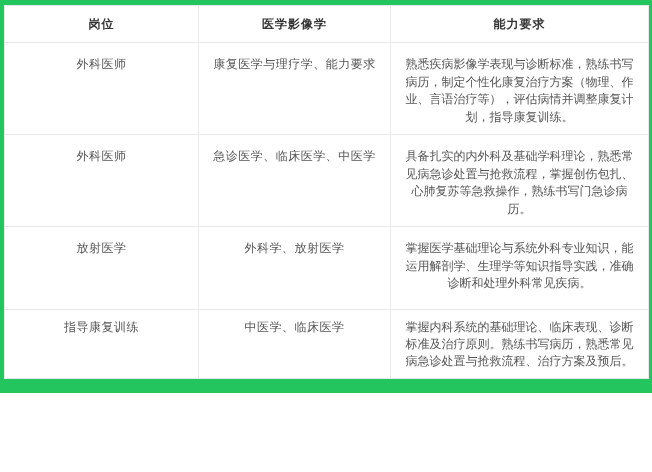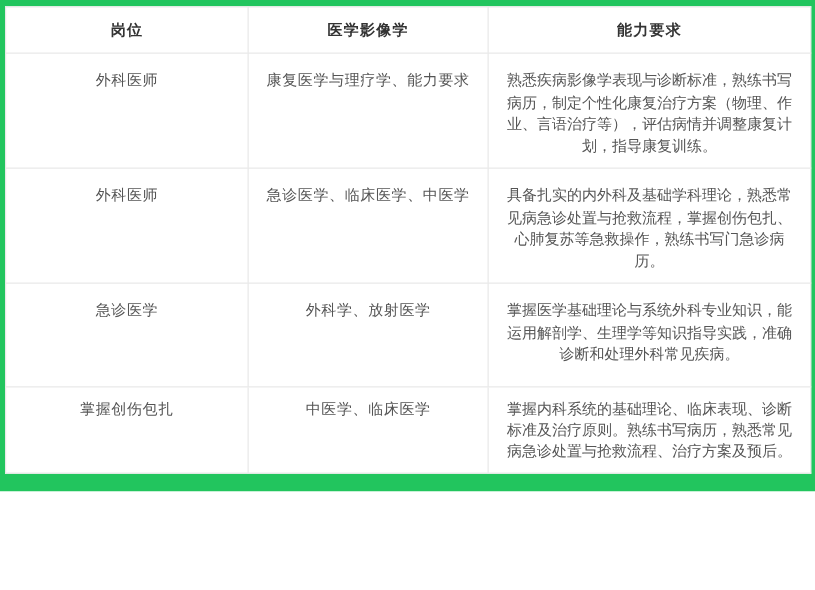--- a/index.html
+++ b/index.html
@@ -79,24 +79,24 @@
         <td class="pos">外科医师</td>
         <td class="major">康复医学与理疗学、能力要求</td>
         <td class="ability">熟悉疾病影像学表现与诊断标准，熟练书写病历，制定个性化康复治疗方案（物理、作业、言语治疗等），评估病情并调整康复计划，指导康复训练。</td>
       </tr>
       <tr class="r3">
         <td class="pos">外科医师</td>
         <td class="major">急诊医学、临床医学、中医学</td>
         <td class="ability">具备扎实的内外科及基础学科理论，熟悉常见病急诊处置与抢救流程，掌握创伤包扎、心肺复苏等急救操作，熟练书写门急诊病历。</td>
       </tr>
       <tr class="r4">
-        <td class="pos">急诊医学</td>
+        <td class="pos">放射医学</td>
         <td class="major">外科学、放射医学</td>
         <td class="ability">掌握医学基础理论与系统外科专业知识，能运用解剖学、生理学等知识指导实践，准确诊断和处理外科常见疾病。</td>
       </tr>
       <tr class="r5">
-        <td class="pos">掌握创伤包扎</td>
+        <td class="pos">指导康复训练</td>
         <td class="major">中医学、临床医学</td>
         <td class="ability">掌握内科系统的基础理论、临床表现、诊断标准及治疗原则。熟练书写病历，熟悉常见病急诊处置与抢救流程、治疗方案及预后。</td>
       </tr>
     </tbody>
   </table>
 </div>
 
 </body></html>

